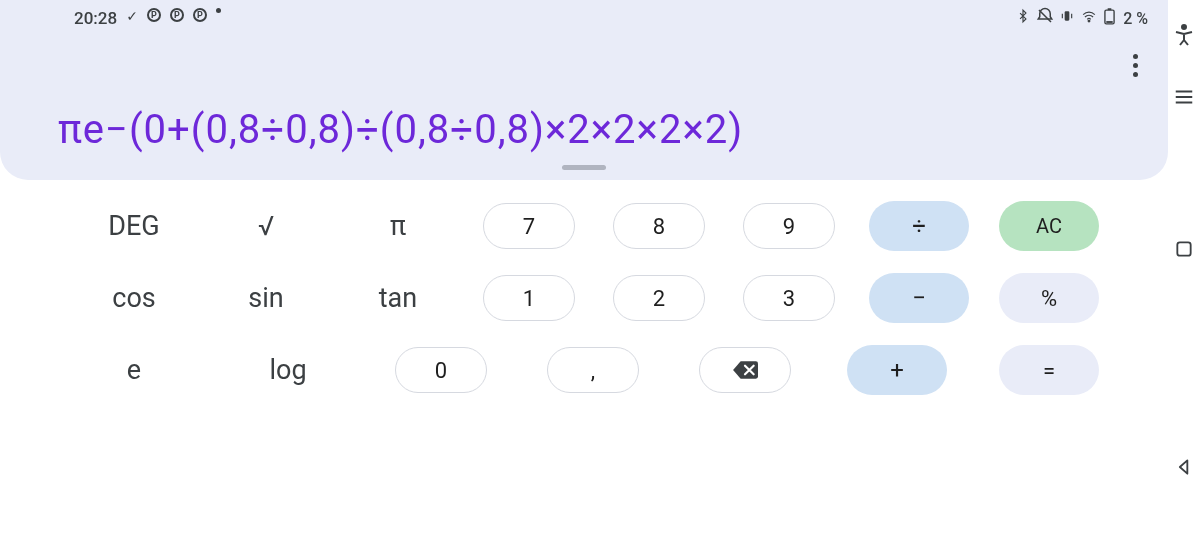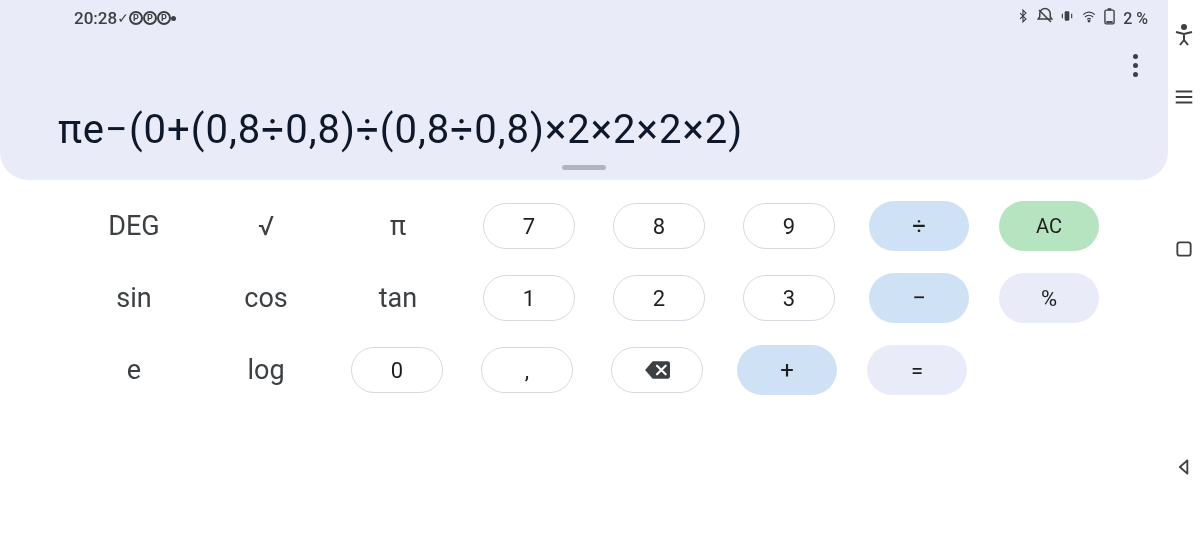--- a/index.html
+++ b/index.html
@@ -4,37 +4,37 @@
 <style>
   * { box-sizing: border-box; margin: 0; padding: 0; }
   html, body { width: 1200px; height: 540px; font-family: 'Roboto', -apple-system, sans-serif; background: #fff; overflow: hidden; }
   .root { display: flex; width: 1200px; height: 540px; }
   .main { flex: 1; display: flex; flex-direction: column; }
   .sidebar { width: 58px; display: flex; flex-direction: column; align-items: center; padding-top: 22px; gap: 36px; }
   .sidebar .icon { width: 26px; height: 26px; display:flex; align-items:center; justify-content:center; color:#3c4043; }
 
   
   .statusbar { height: 36px; display:flex; align-items:center; justify-content:space-between; padding: 0 20px 0 74px; background:#e9ecf8; font-size:17px; color:#3c4043; font-weight:500;}
-  .status-left { display:flex; align-items:center; gap:0; }
+  .status-left { display:flex; align-items:flex-start; gap:9px; }
   .status-right { display:flex; align-items:center; gap:6px; font-size:16px;}
   .status-right .pct { margin-left:2px; }
   .dot { width:5px; height:5px; border-radius:50%; background:#3c4043; }
   .pin { width:14px; height:14px; border-radius:50%; border:2px solid #3c4043; display:inline-flex; align-items:center; justify-content:center; font-size:9px; font-weight:700;}
   .check { font-size:14px; }
 
   
   .display-wrap { background:#e9ecf8; display:flex; flex-direction:column; position:relative; border-bottom-left-radius: 28px; border-bottom-right-radius: 28px; }
   .menu-dots { position:absolute; top:18px; right:30px; display:flex; flex-direction:column; gap:4px;}
   .menu-dots span { width:5px; height:5px; border-radius:50%; background:#3c4043; }
-  .expression { font-size:40px; letter-spacing:1px; color:#0f172a; padding: 70px 30px 30px 58px; font-weight:400; white-space:nowrap;}
+  .expression { font-size:40px; letter-spacing:1px; color:#6d28d9; padding: 70px 30px 30px 58px; font-weight:400; white-space:nowrap;}
   .drag-handle { width:44px; height:5px; background:#b0b4c0; border-radius:3px; align-self:center; margin-top:-18px; margin-bottom:10px;}
 
   
   .keypad { flex:1; padding: 20px 54px 0 68px; display:flex; flex-direction:column; gap:20px;}
-  .row { display:flex; gap:0; align-items:center; height:52px;}
+  .row { display:flex; gap:0; align-items:center; height:52px;justify-content:space-between;}
   .fn { width:132px; text-align:center; font-size:27px; color:#3c4043; font-weight:400;}
   .key { width:130px; display:flex; align-items:center; justify-content:center;}
   .pill { width:100px; height:50px; border-radius:25px; display:flex; align-items:center; justify-content:center; font-size:22px; font-weight:400; color:#1f1f1f;}
   .pill.num { background:#fff; border:1.5px solid #d6d9e0; width:92px; height:46px;}
   .pill.op { background:#cfe1f4; font-size:24px;}
   .pill.ac { background:#b6e3c0; font-size:20px;}
   .pill.util { background:#e9ecf8; font-size:22px;}
   .pill.backspace svg { width:26px; height:18px; }
 </style>
 </head>
@@ -115,22 +115,22 @@
         <div class="key">
             <div class="pill op">÷</div>
           </div>
         <div class="key">
             <div class="pill ac">AC</div>
           </div>
       </div>
 
 
       <div class="row">
+        <div class="fn">cos</div>
         <div class="fn">sin</div>
-        <div class="fn">cos</div>
         <div class="fn">tan</div>
         <div class="key">
             <div class="pill num">1</div>
           </div>
         <div class="key">
             <div class="pill num">2</div>
           </div>
         <div class="key">
             <div class="pill num">3</div>
           </div>

